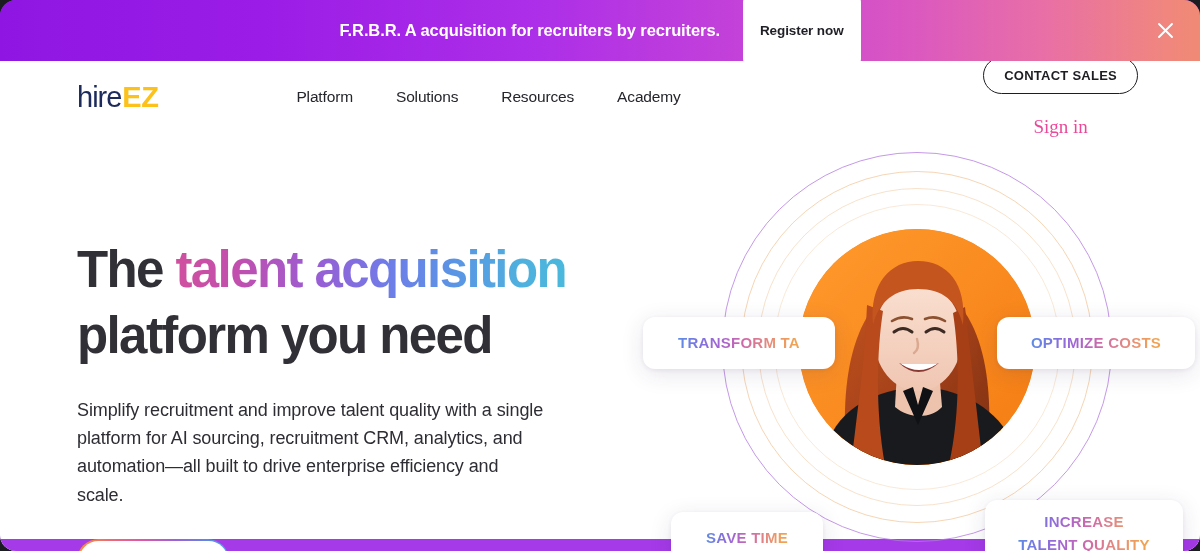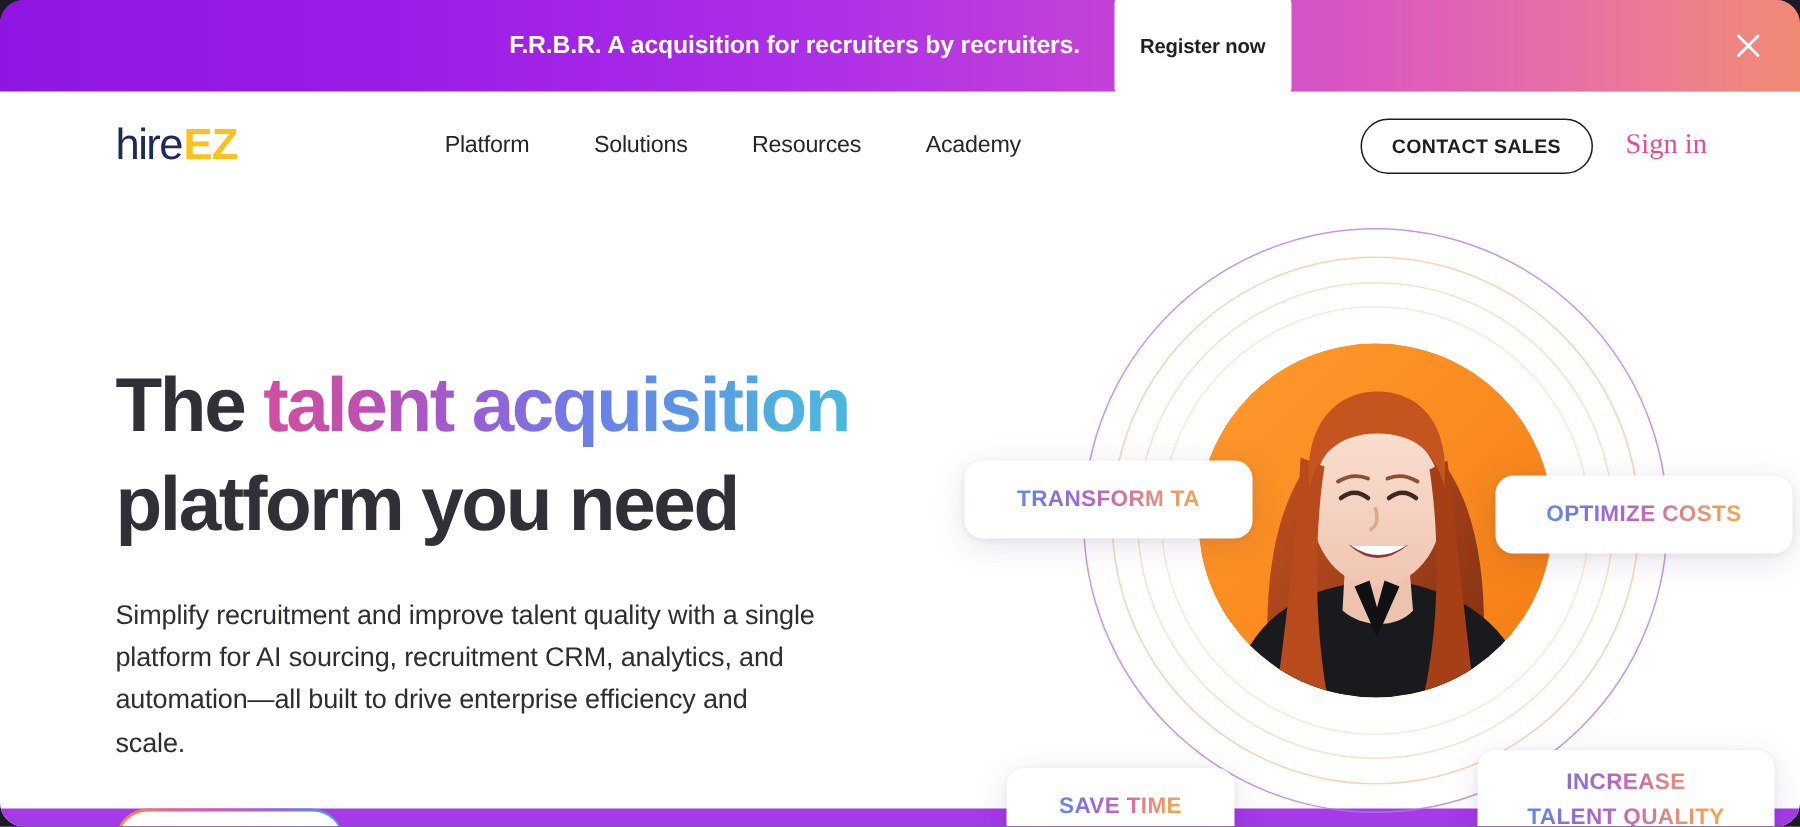--- a/index.html
+++ b/index.html
@@ -137,20 +137,21 @@
     cursor: pointer;
     letter-spacing: -0.15px;
     white-space: nowrap;
   }
 
   .header-right {
     margin-left: auto;
     display: flex;
     align-items: center;
     gap: 22px;
+    flex-direction: column;
   }
 
   .contact-btn {
     border: 1.5px solid #1d1d22;
     background: transparent;
     border-radius: 40px;
     font-family: "Liberation Sans", sans-serif;
     font-size: 13px;
     font-weight: 700;
     color: #1d1d22;
@@ -310,21 +311,21 @@
       #e48b7d 74%,
       #ef9f5a 90%,
       #f0a64e 100%);
     -webkit-background-clip: text;
     background-clip: text;
     -webkit-text-fill-color: transparent;
     color: transparent;
     white-space: nowrap;
   }
 
-  .pill-transform { left: 16px;  top: 170px; width: 192px; height: 52px; }
+  .pill-transform { left: 16px;  top: 180px; width: 192px; height: 52px; }
   .pill-optimize  { left: 370px; top: 180px; width: 198px; height: 52px; }
   .pill-save      { left: 44px;  top: 375px; width: 152px; height: 52px; }
   .pill-increase  { left: 358px; top: 363px; width: 198px; height: 66px; }
 
   .pill-increase .pill-text { white-space: normal; }
 
   
   .bottom-strip {
     position: absolute;
     left: 0;

